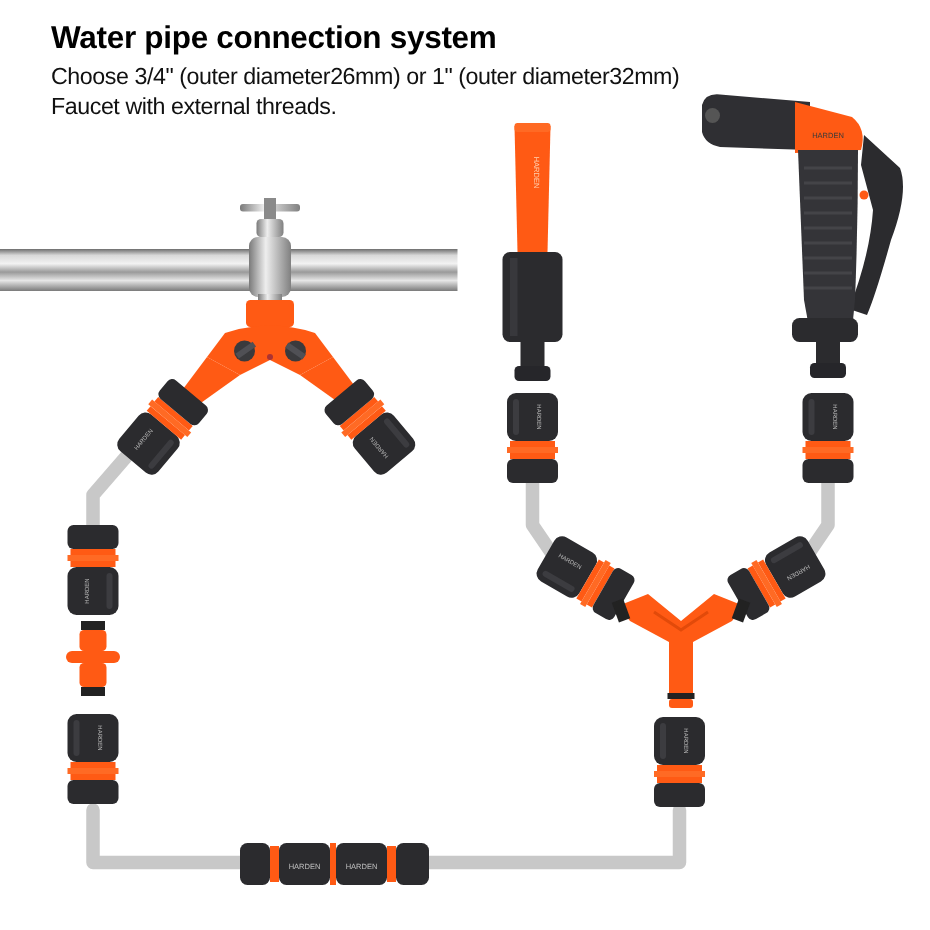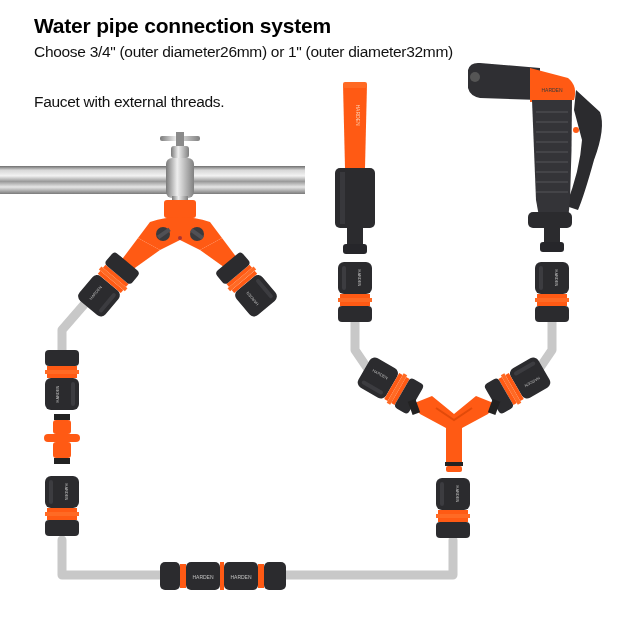--- a/index.html
+++ b/index.html
@@ -1,21 +1,21 @@
 <!DOCTYPE html>
 <html><head>
 <meta charset="utf-8">
 <style>
   * { margin:0; padding:0; box-sizing:border-box; }
   html, body { width:620px; height:620px; background:#ffffff; overflow:hidden; }
   body { position:relative; font-family:"Liberation Sans", sans-serif; color:#000; }
   .title { position:absolute; left:34px; top:14px; font-size:21px; font-weight:bold; letter-spacing:-0.2px; }
   .sub { position:absolute; left:34px; font-size:15.5px; letter-spacing:-0.3px; color:#111; }
   .sub1 { top:43px; }
-  .sub2 { top:63px;margin-top:30px; }
+  .sub2 { top:63px; }
   svg.art { position:absolute; left:0; top:0; }
 </style>
 </head>
 <body>
 
 <div class="title">Water pipe connection system</div>
 <div class="sub sub1">Choose 3/4" (outer diameter26mm) or 1" (outer diameter32mm)</div>
 <div class="sub sub2">Faucet with external threads.</div>
 
 <svg class="art" width="620" height="620" viewBox="0 0 620 620">

